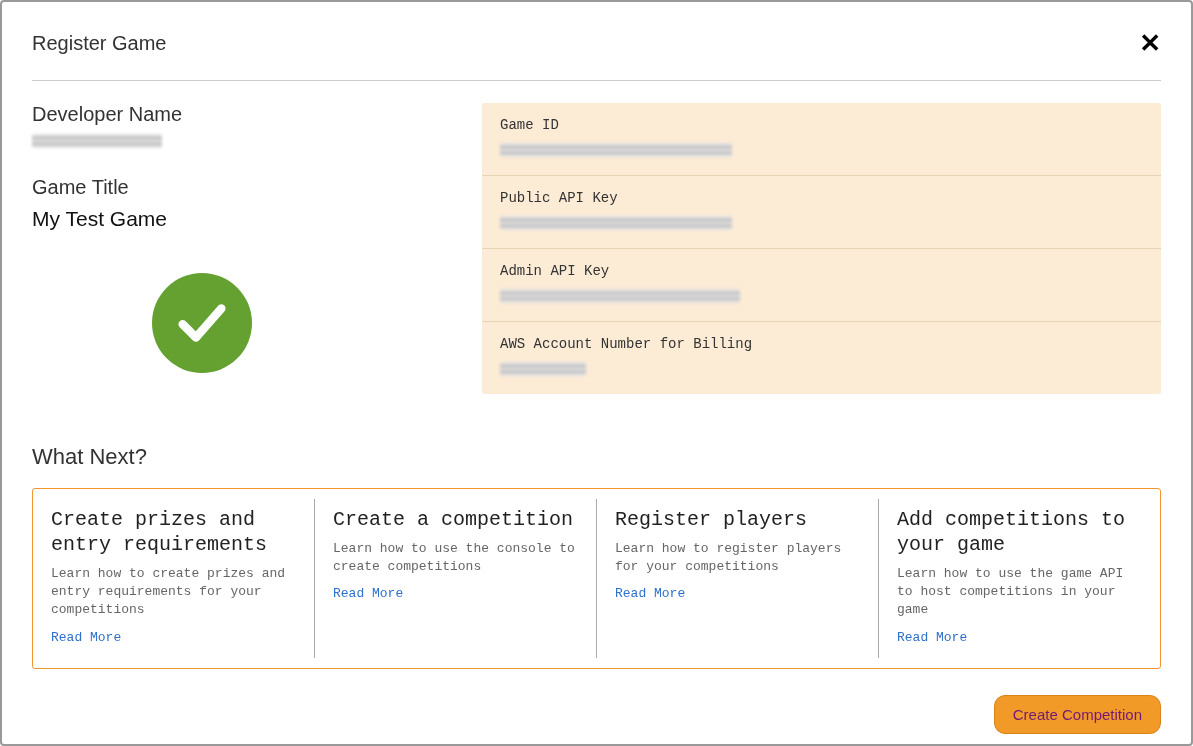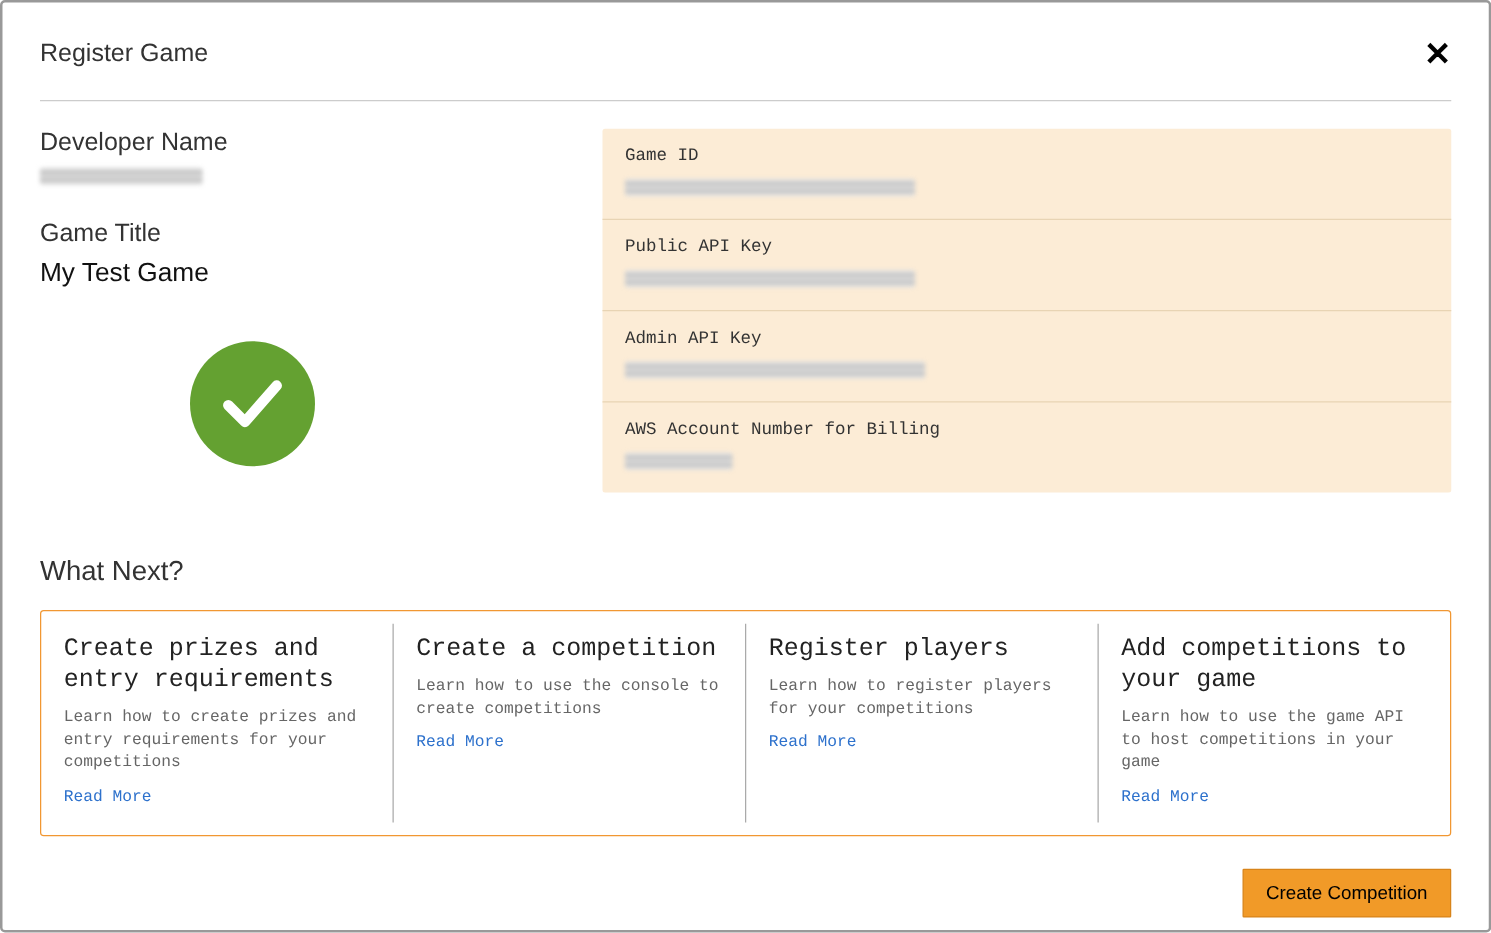--- a/index.html
+++ b/index.html
@@ -154,23 +154,23 @@
       cursor: pointer;
       text-decoration: none;
     }
     .footer {
       display: flex;
       justify-content: flex-end;
       margin-top: 26px;
     }
     .create-btn {
       background: #f19a28;
-      color: #000000;
+      color: #701a75;
       border: 1px solid #d8841a;
-      border-radius: 1px;
+      border-radius: 11px;
       padding: 10px 18px;
       font-size: 15px;
       cursor: pointer;
     }
   </style>
 </head>
 <body>
 
 <div class="header">
   <h1>Register Game</h1>

